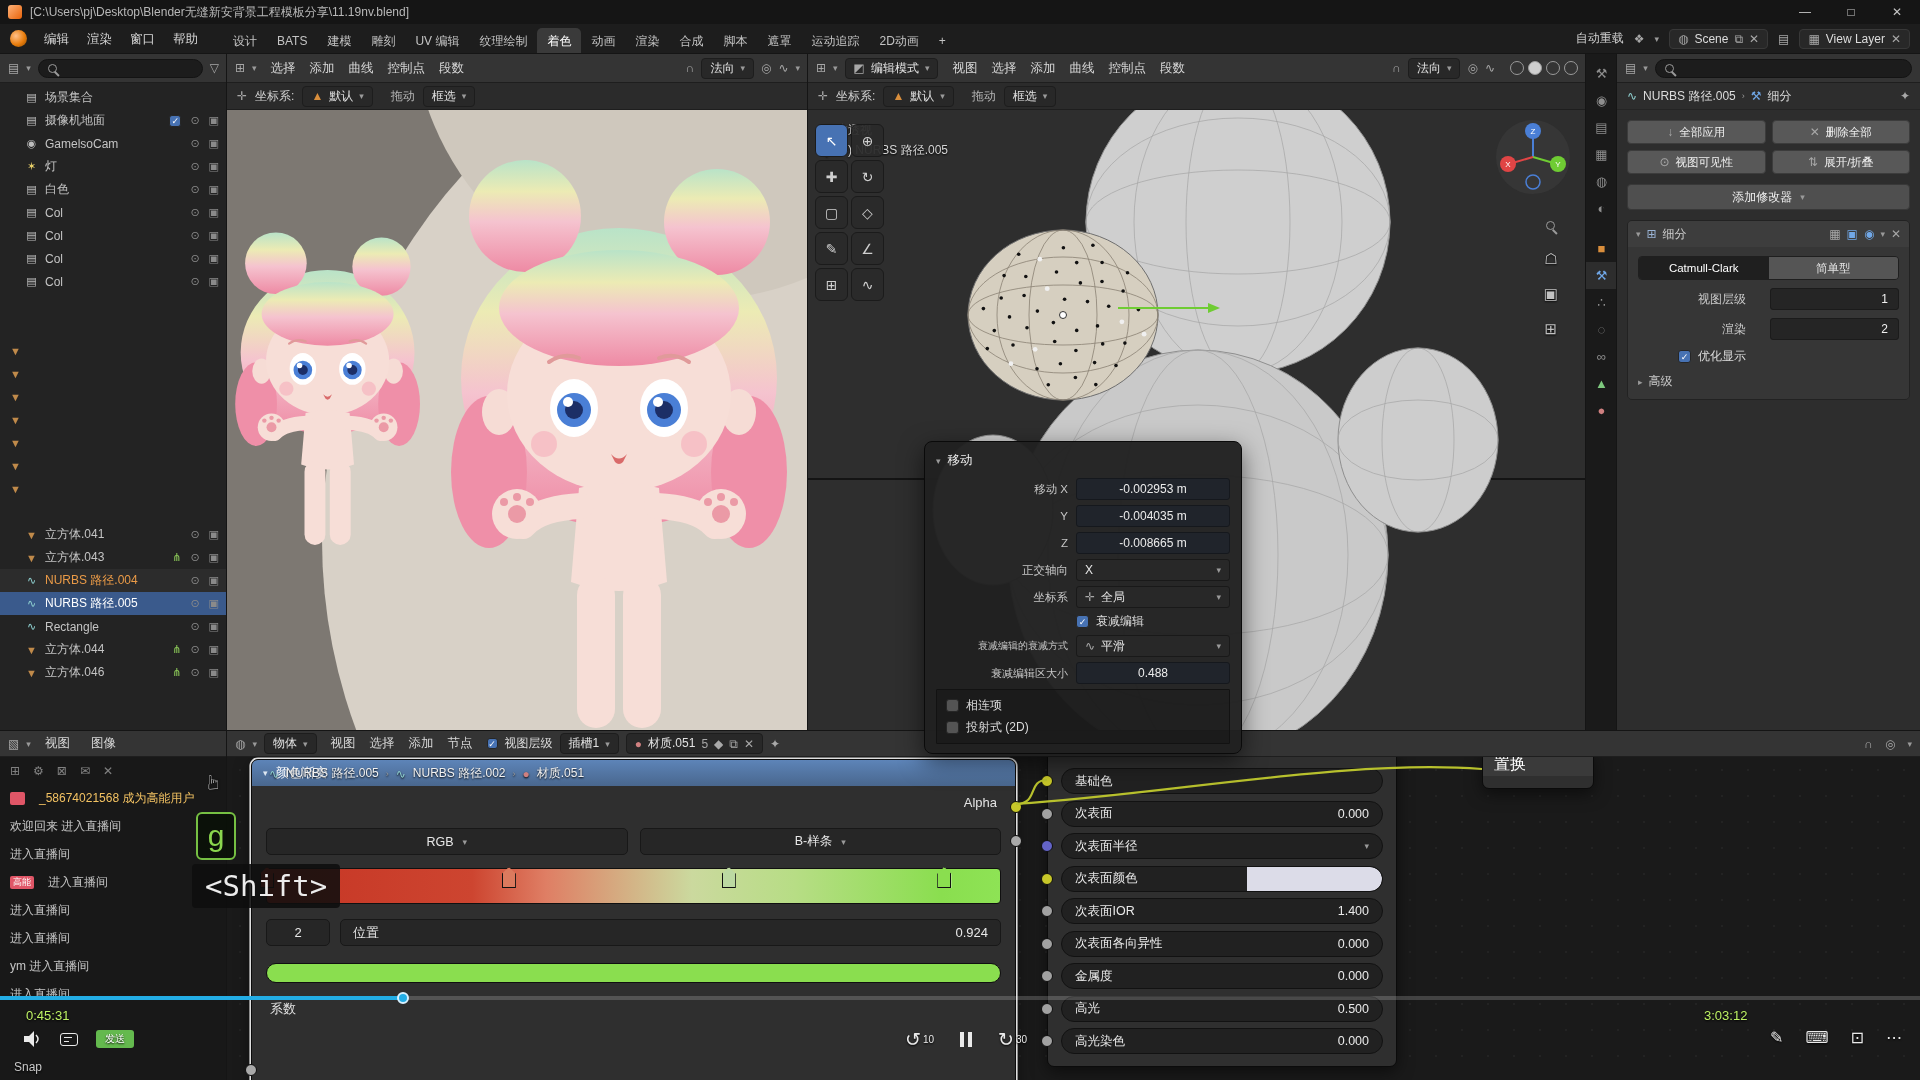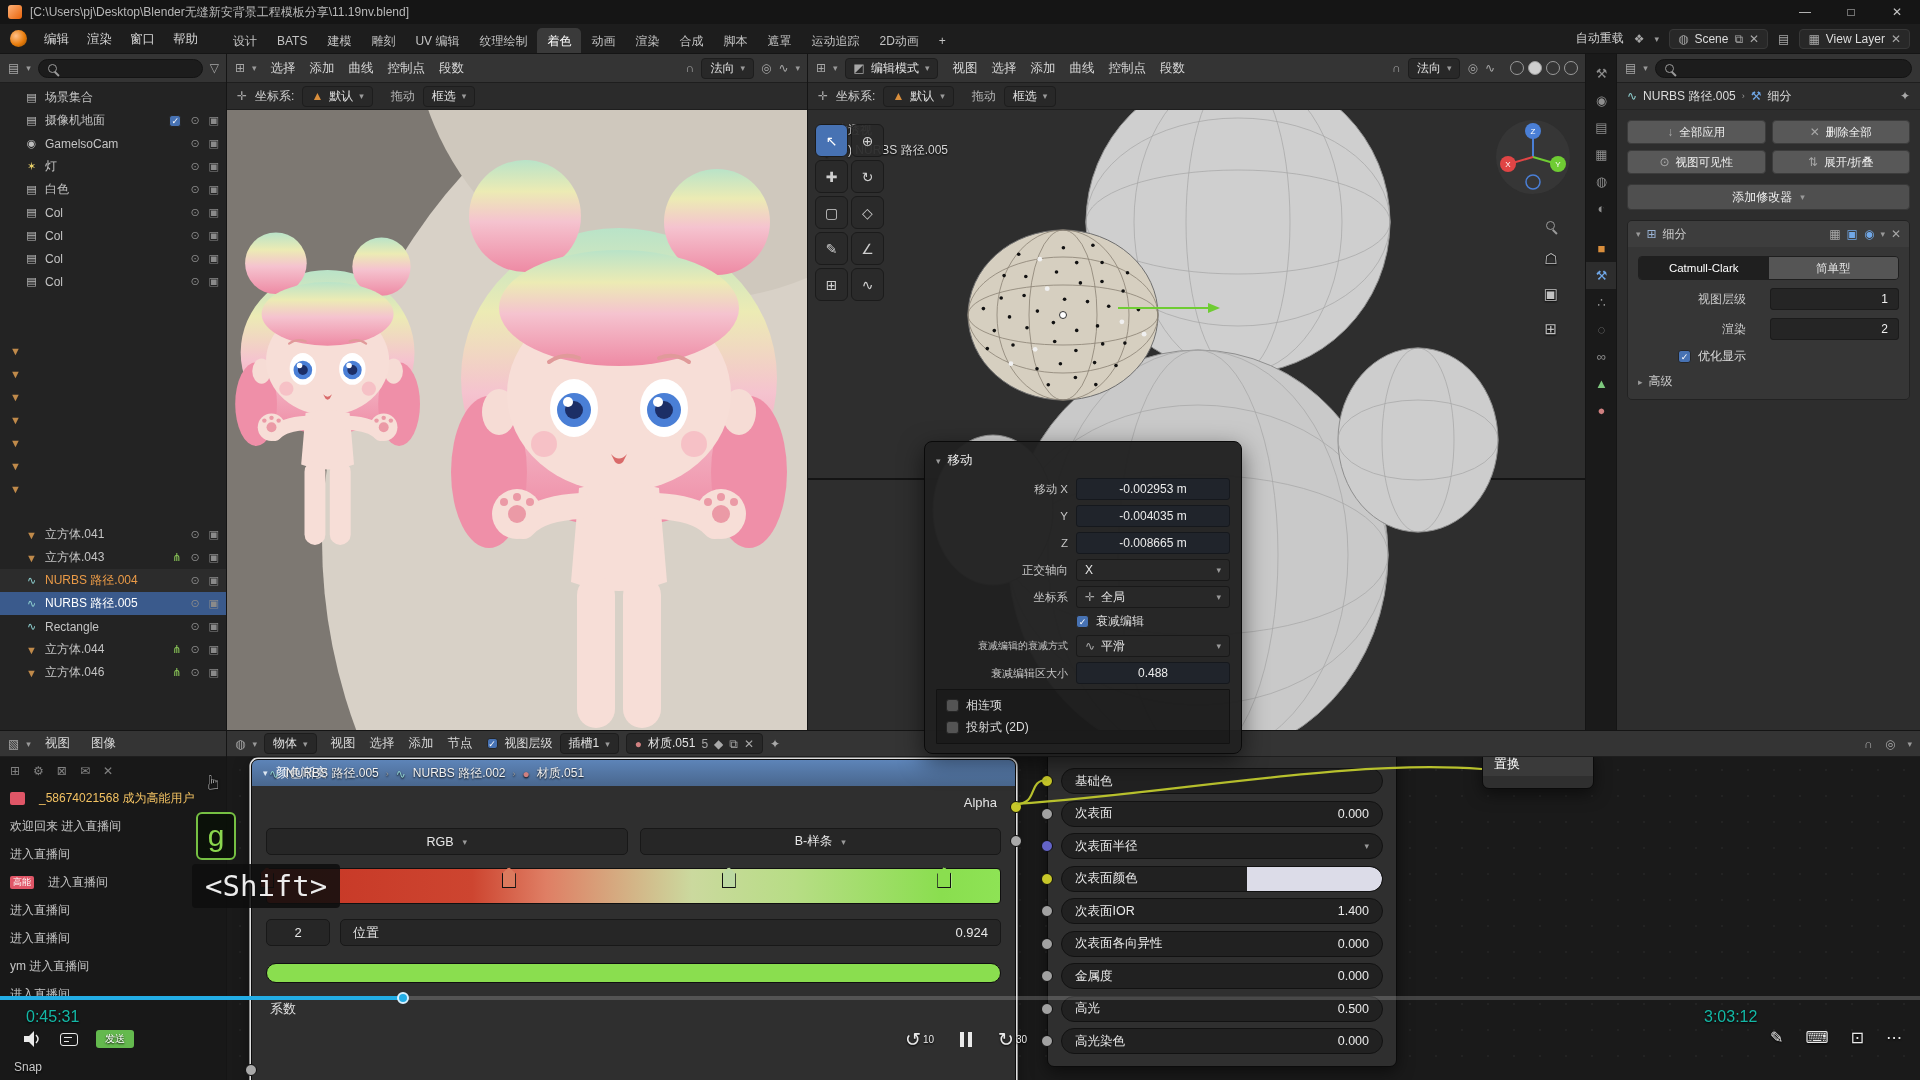--- a/index.html
+++ b/index.html
@@ -112,21 +112,21 @@
   .posslider{flex:1;height:27px;background:#262626;border:1px solid #181818;border-radius:5px;display:flex;align-items:center;padding:0 12px;color:#e8e8e8}
   .swatch{margin:17px 14px 0;height:20px;border-radius:10px;border:1px solid #101010}
   .fac-row{display:flex;align-items:center;gap:8px;margin:17px 0 0 18px;color:#e2e2e2;font-size:13px}
   .cap{height:26px;background:#212121;border:1px solid #121212;border-radius:13px;margin:0 13px 6.5px;display:flex;align-items:center;padding:0 13px;font-size:12.5px;color:#eaeaea;white-space:nowrap;overflow:hidden}
   .cap .v{margin-left:auto}
   .cap .cap-swatch{margin-left:auto;width:44%;height:100%;border-radius:0 13px 13px 0}
   
   .progress-track{position:absolute;left:0;top:996px;width:1920px;height:4px;background:rgba(255,255,255,.18);z-index:60}
   #progress-fill{height:100%;background:#23ade5}
   #progress-handle{position:absolute;top:-4px;width:12px;height:12px;border-radius:50%;background:#23ade5;border:2px solid #d8f1ff}
-  .ov-time{position:absolute;font-size:16px;color:#14b8a6;text-shadow:0 1px 2px #000;z-index:61}
+  .ov-time{position:absolute;font-size:13px;color:#bef264;text-shadow:0 1px 2px #000;z-index:61}
   .pctrl{position:absolute;z-index:61;display:flex;align-items:center;color:#eaeaea;text-shadow:0 1px 2px #000}
   .pctrl .ctrl{display:flex;align-items:center;gap:2px;font-size:19px;color:#eaeaea}
   .pctrl .ctrl i{font-style:normal;font-size:10px}
   .pause{display:flex;gap:4px}.pause i{width:4px;height:15px;background:#eaeaea}
   .dm{width:18px;height:13px;border:1.5px solid #e8e8e8;border-radius:3px;position:relative}
   .dm::before{content:"";position:absolute;left:3px;top:3px;width:8px;height:1.5px;background:#e8e8e8}
   .dm::after{content:"";position:absolute;left:3px;top:7px;width:5px;height:1.5px;background:#e8e8e8}
   .send-btn{background:#64b94e;color:#fff;font-size:10px;border-radius:3px;padding:2px 9px}
   #chat{position:absolute;left:10px;top:764px;width:215px;z-index:55;font-size:12px;color:rgba(255,255,255,.75)}
   .chat-icons{display:flex;gap:13px;color:rgba(255,255,255,.45);font-size:12px;margin-bottom:12px}
@@ -922,21 +922,21 @@
           <span class="sock" style="background: rgb(99, 99, 199); left: -7px; top: 92px;"></span>
           <span class="sock" style="background: rgb(199, 199, 41); left: -7px; top: 124.5px;"></span>
           <span class="sock" style="background: rgb(161, 161, 161); left: -7px; top: 157px;"></span>
           <span class="sock" style="background: rgb(161, 161, 161); left: -7px; top: 189.5px;"></span>
           <span class="sock" style="background: rgb(161, 161, 161); left: -7px; top: 222px;"></span>
           <span class="sock" style="background: rgb(161, 161, 161); left: -7px; top: 254.5px;"></span>
           <span class="sock" style="background: rgb(161, 161, 161); left: -7px; top: 287px;"></span>
         </div>
 
       <div class="node" style="left:1255px;top:-6px;width:112px;height:38px">
-        <div class="node-hdr" style="background:#3a3a3a;height:24px;font-size:13px">
+        <div class="node-hdr" style="background:#3a3a3a;height:24px;font-size:16px">
           <span>置换</span>
         </div>
       </div>
 
       <div style="position:absolute;left:42px;top:8px;z-index:8;display:flex;align-items:center;gap:7px;font-size:12px;color:#f2f2f2;text-shadow:0 1px 2px #000">
         <span class="icon" style="color:#8fd0d0">∿</span>
         <span>NURBS 路径.005</span>
           <span class="caret">›</span>
         <span class="icon" style="color:#8fd0d0">∿</span>
         <span>NURBS 路径.002</span>

